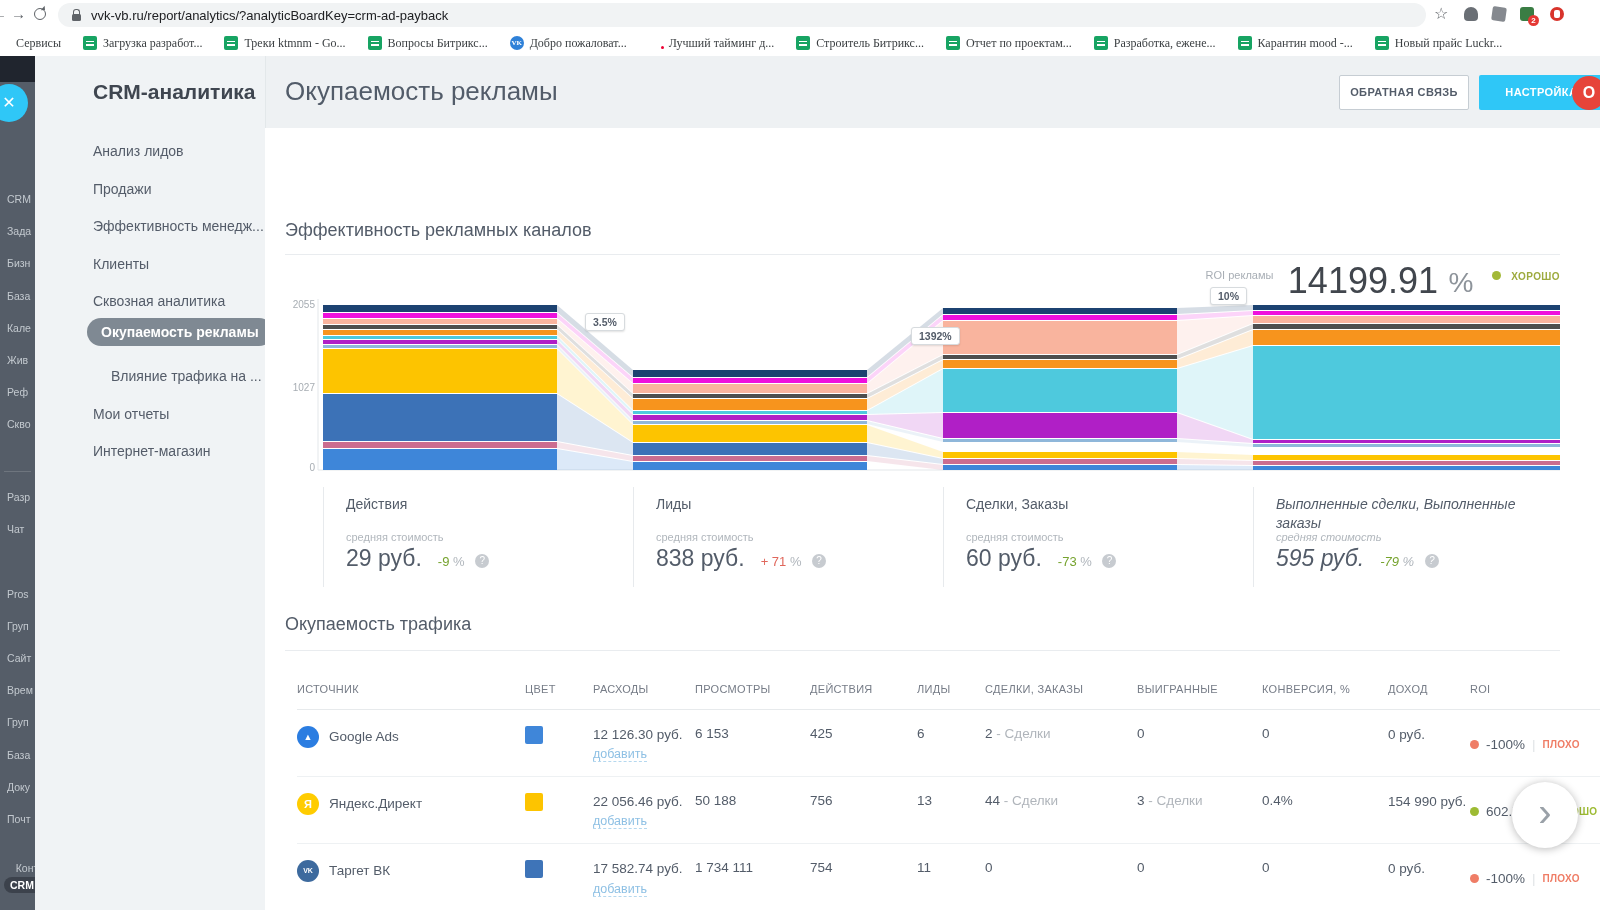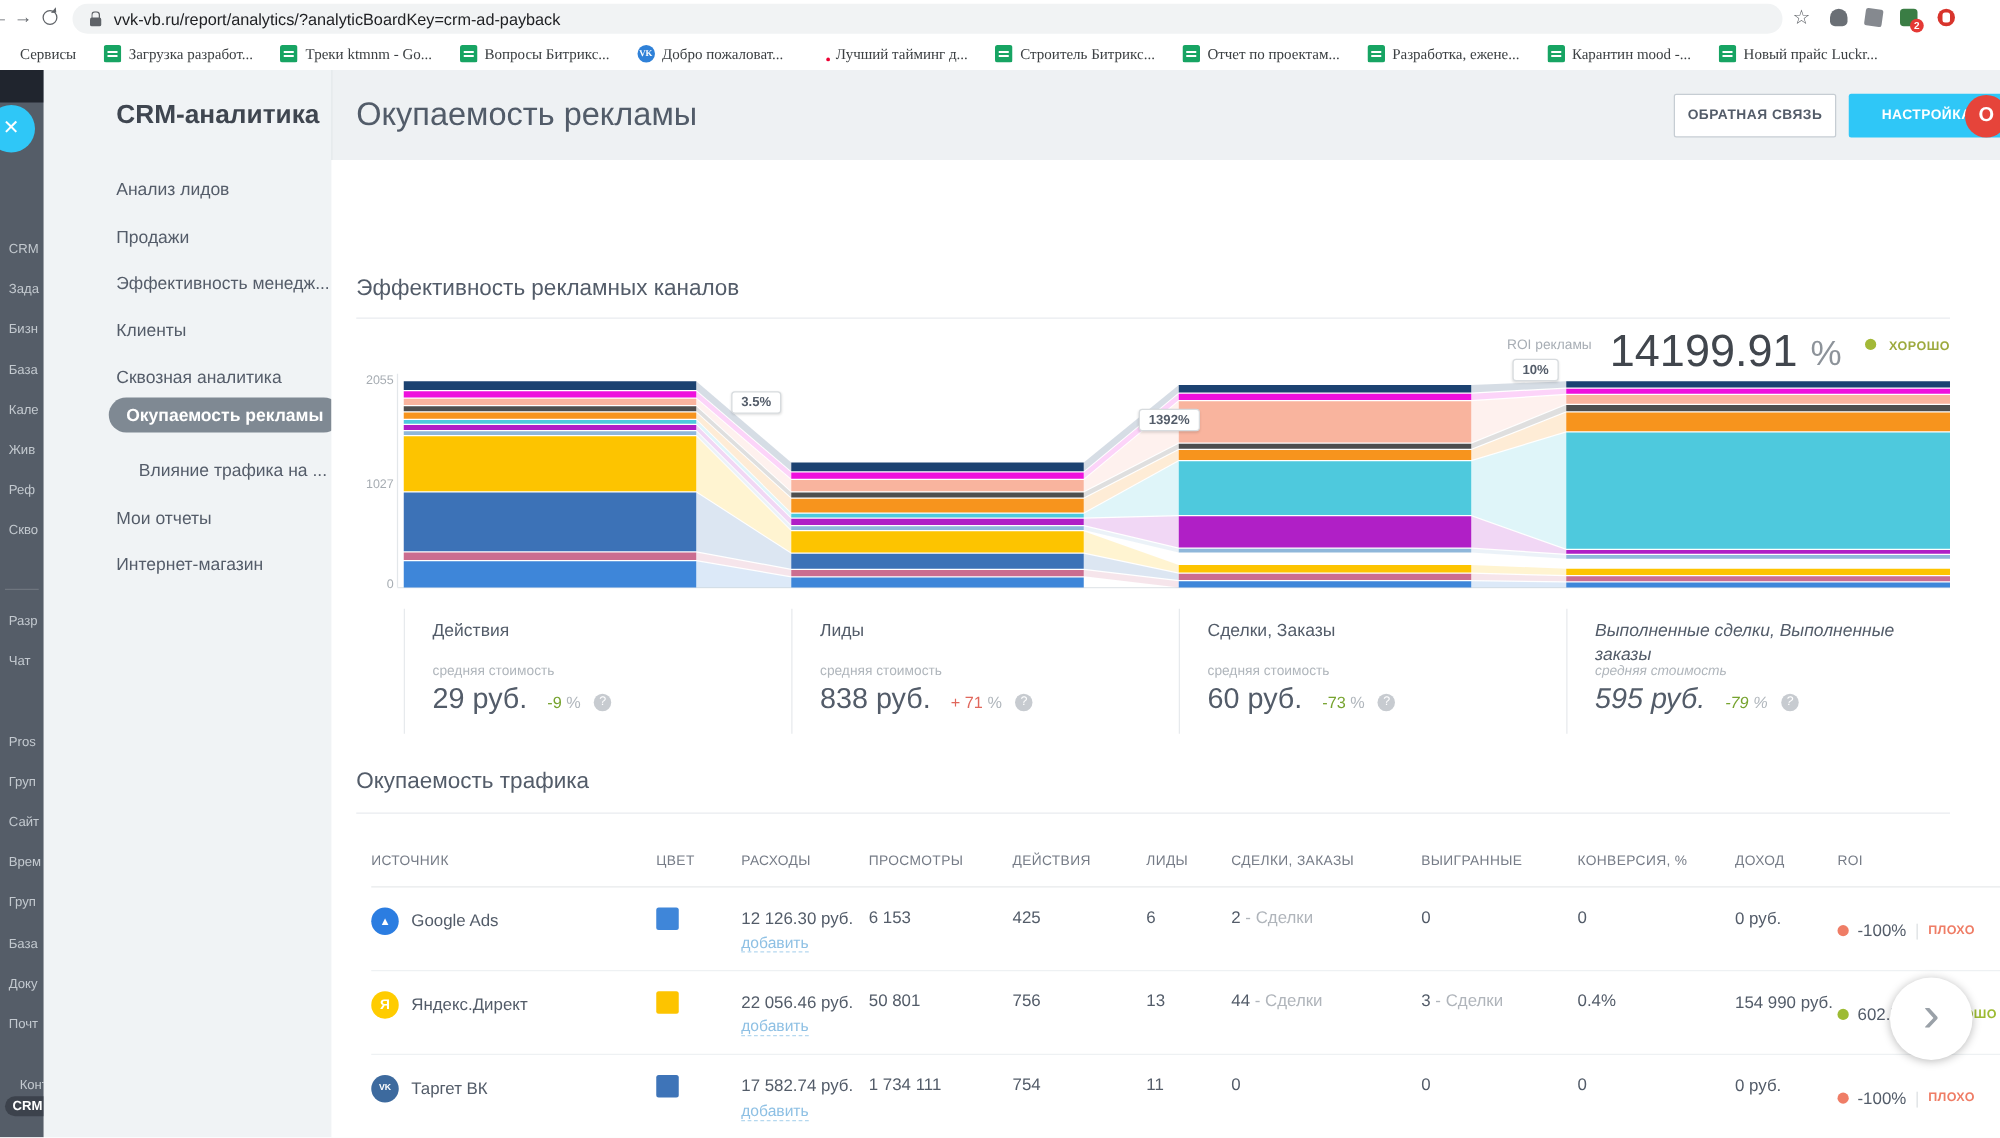--- a/index.html
+++ b/index.html
@@ -391,21 +391,21 @@
           <span class="r-status" style="color: rgb(239, 125, 102);">ПЛОХО</span>
         </div>
       </div>
       <div class="t-row">
         <div class="td src">
           <span class="src-ico ico-yandex">Я</span>
           <span class="src-name">Яндекс.Директ</span>
         </div>
         <div class="td"><span class="swatch" style="background: rgb(253, 196, 0);"></span></div>
         <div class="td"><div class="money">22 056.46 руб.</div><span class="add-link">добавить</span></div>
-        <div class="td">50 801</div>
+        <div class="td">50 188</div>
         <div class="td">756</div>
         <div class="td">13</div>
         <div class="td"><span>44</span><span class="note"> - Сделки</span></div>
         <div class="td"><span>3</span><span class="note"> - Сделки</span></div>
         <div class="td">0.4%</div>
         <div class="td">
           <div class="money" style="width: 80px;">154 990 руб.</div>
         </div>
         <div class="td roi-cell">
           <span class="r-dot" style="background: rgb(157, 187, 51);"></span>

